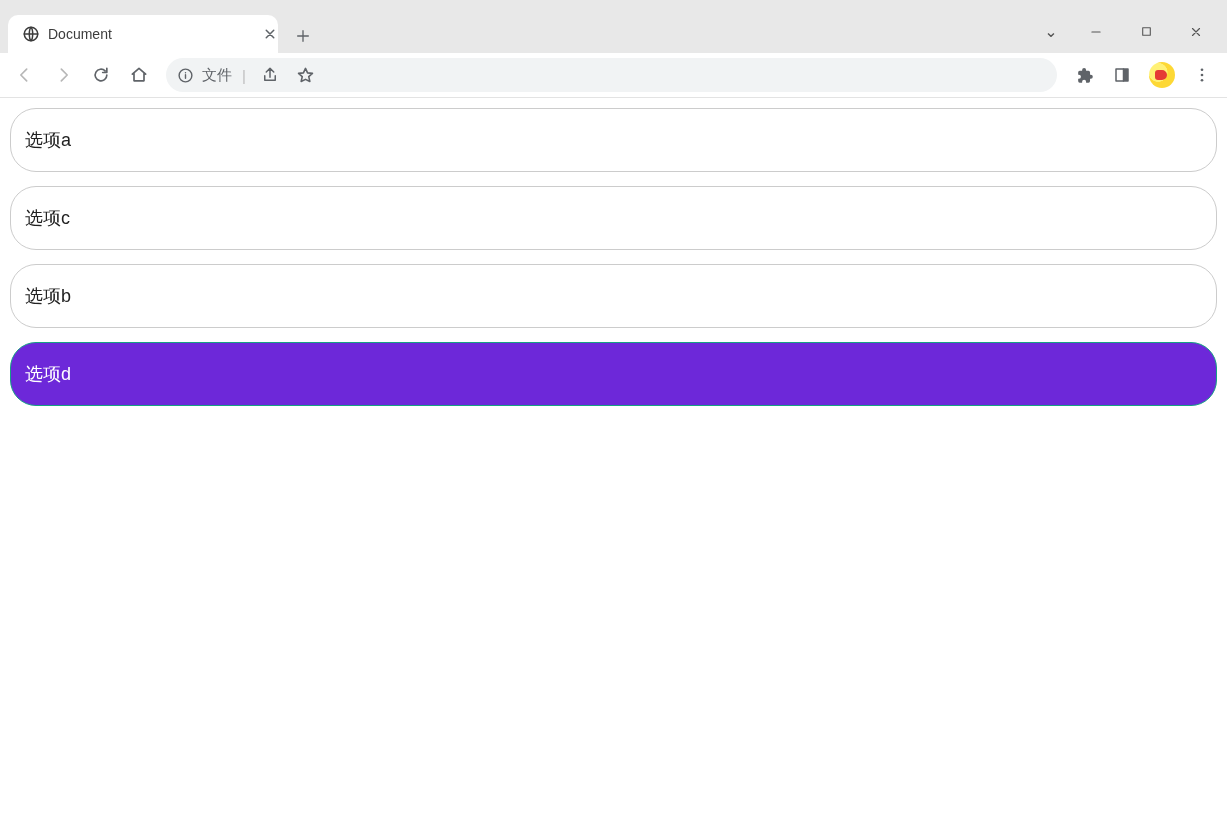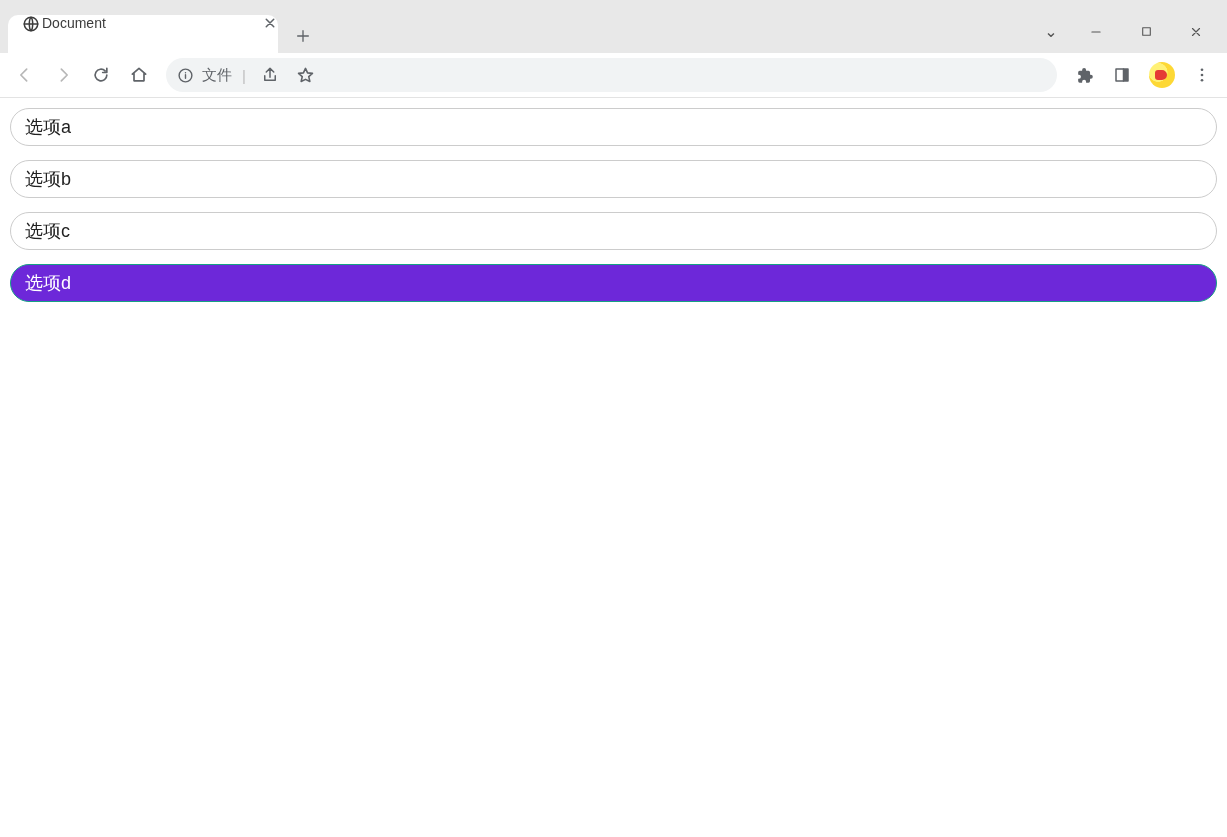--- a/index.html
+++ b/index.html
@@ -25,27 +25,27 @@
       align-items: flex-end;
       padding-left: 8px;
       position: relative;
     }
     .tab {
       height: 38px;
       background: #fff;
       border-top-left-radius: 10px;
       border-top-right-radius: 10px;
       display: flex;
-      align-items: flex-start;
+      align-items: center;
       padding: 0 0 0 14px;
       min-width: 270px;
       position: relative;
       font-size: 14px;
       color: #3c3c3c;
-      gap: 2px;
+      gap: 8px;
     }
     .tab .globe-icon {
       width: 18px; height: 18px; flex-shrink: 0;
     }
     .tab .tab-title { flex: 1; }
     .tab .close-x {
       width: 16px; height: 16px; display:flex; align-items:center; justify-content:center;
       color:#5f6368; font-size:15px; line-height:1;
     }
     .new-tab-btn {
@@ -128,21 +128,21 @@
     }
 
     
     .page {
       padding: 10px;
       background:#fff;
     }
     .option {
       border: 1px solid #ccc;
       border-radius: 26px;
-      padding: 6px 14px;
+      padding: 19px 14px;
       margin-bottom: 14px;
       font-size: 18px;
       color: #222;
       background: #fff;
       cursor: pointer;
     }
     .option.selected {
       background: #6d28d9;
       border-color: #16a085;
       color: #fff;
@@ -262,17 +262,17 @@
         <circle fill="currentColor" cx="12" cy="5" r="1.8"></circle>
         <circle fill="currentColor" cx="12" cy="12" r="1.8"></circle>
         <circle fill="currentColor" cx="12" cy="19" r="1.8"></circle>
       </svg>
   </div>
 </div>
 
 <div class="page">
   <div id="options-container">
       <div class="option"><span>选项a</span></div>
+      <div class="option"><span>选项c</span></div>
       <div class="option"><span>选项b</span></div>
-      <div class="option"><span>选项c</span></div>
       <div class="option selected"><span>选项d</span></div>
     </div>
 </div>
 
 </body></html>

